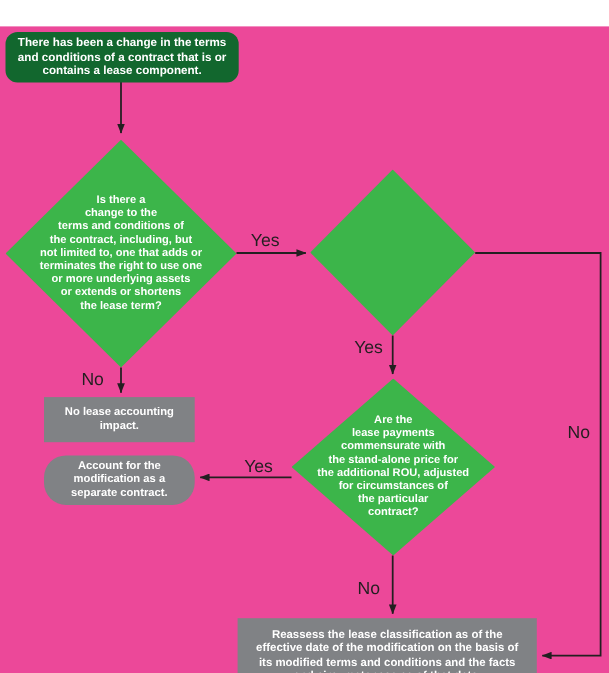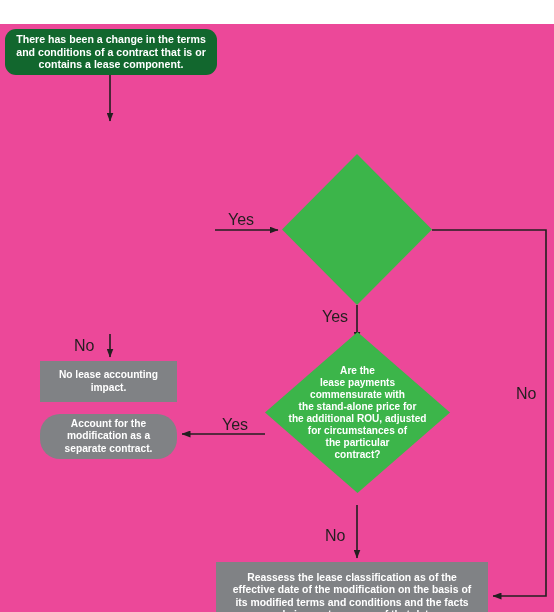--- a/index.html
+++ b/index.html
@@ -114,26 +114,38 @@
 
     <path d="M432,206 L546,206 L546,572 L493,572" stroke="#231F20" stroke-width="1.6" fill="none" marker-end="url(#arrowhead)"></path>
 
     <path d="M265,410 L182,410" stroke="#231F20" stroke-width="1.6" fill="none" marker-end="url(#arrowhead)"></path>
 
     <path d="M357,481 L357,534" stroke="#231F20" stroke-width="1.6" fill="none" marker-end="url(#arrowhead)"></path>
   </svg>
 
   <div class="node start-box" style="left:5px; top:5px; width:212px; height:46px;">There has been a change in the terms and conditions of a contract that is or contains a lease component.</div>
 
+  <div class="decision" style="left:5px; top:103px; width:210px; height:207px;">
+    <div class="dia"></div>
+    <div class="dlabel" style="font-size:10.1px; width:196px;">Is there a
+change to the
+terms and conditions of
+the contract, including, but
+not limited to, one that adds or
+terminates the right to use one
+or more underlying assets
+or extends or shortens
+the lease term?</div>
+  </div>
 
   <div class="decision" style="left:282px; top:130px; width:150px; height:151px;">
     <div class="dia"></div>
   </div>
 
-  <div class="decision" style="left:265px; top:308px; width:185px; height:161px;">
+  <div class="decision" style="left:265px; top:320px; width:185px; height:161px;">
     <div class="dia"></div>
     <div class="dlabel" style="font-size:10.1px; width:182px;">Are the
 lease payments
 commensurate with
 the stand-alone price for
 the additional ROU, adjusted
 for circumstances of
 the particular
 contract?</div>
   </div>

